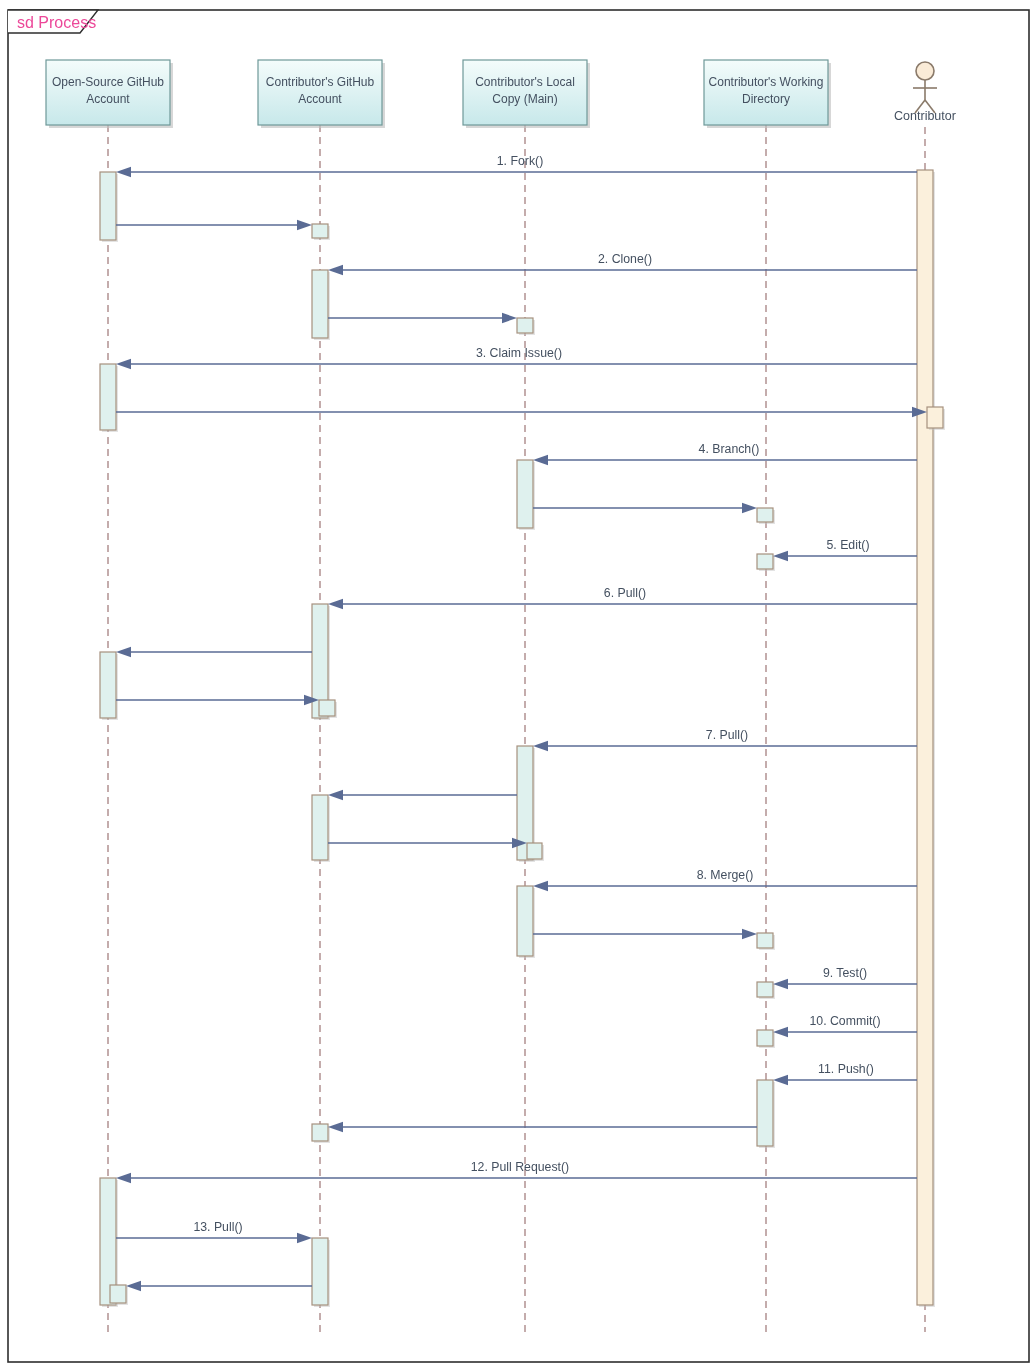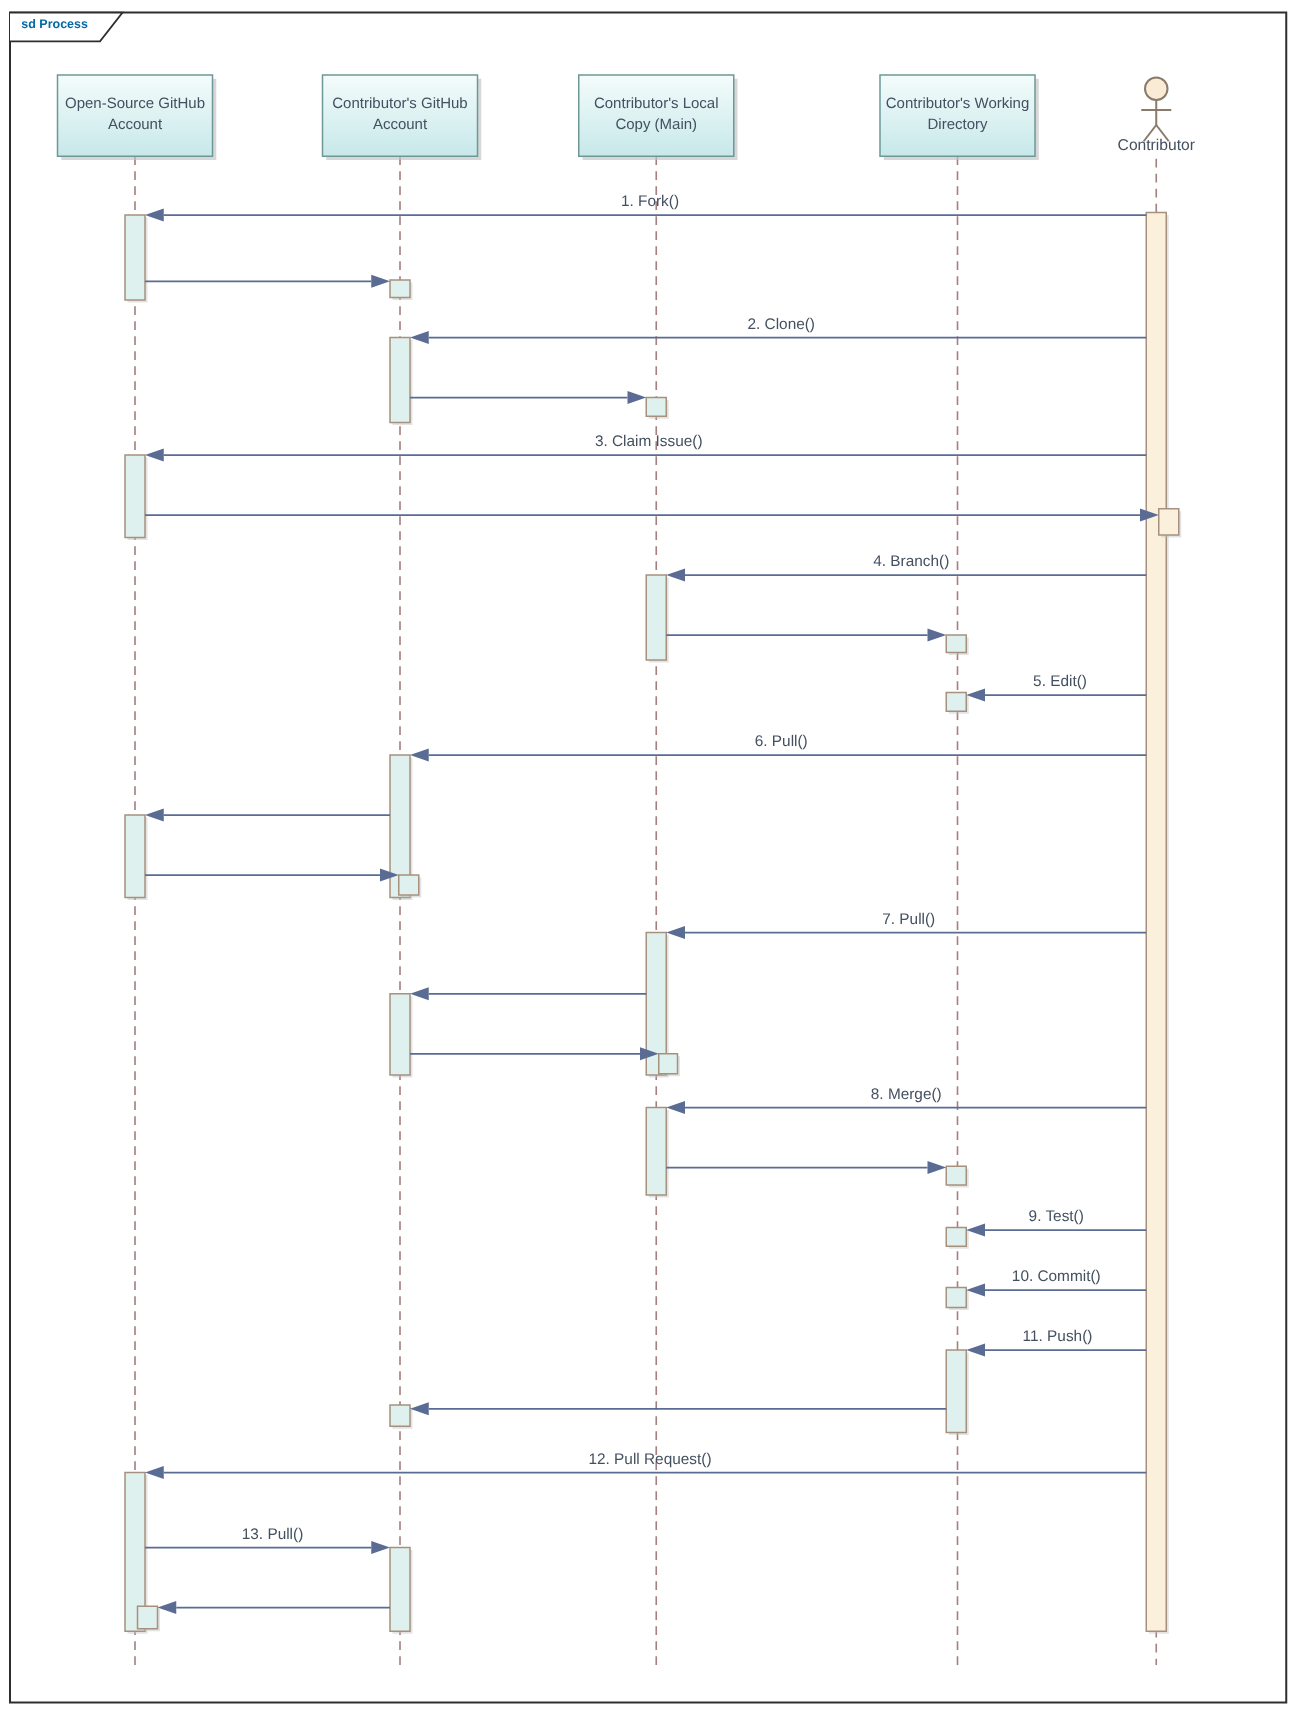--- a/index.html
+++ b/index.html
@@ -1,19 +1,19 @@
 <!DOCTYPE html>
 <html><head>
 <meta charset="utf-8">
 <style>
   html,body{margin:0;padding:0;background:#ffffff;}
   .canvas{position:relative;width:1036px;height:1370px;background:#ffffff;overflow:hidden;
           font-family:"Liberation Sans", sans-serif;}
   #dsvg{position:absolute;left:0;top:0;}
-  .frame-title{position:absolute;left:17px;top:14px;font-size:10px;font-weight:bold;color:#0369a1;
+  .frame-title{position:absolute;left:17px;top:14px;font-size:16px;font-weight:normal;color:#ec4899;
                font-family:"Liberation Sans", sans-serif;}
 </style>
 </head>
 <body>
 
 <div class="canvas">
   <svg id="dsvg" width="1036" height="1370" xmlns="http://www.w3.org/2000/svg">
       <defs>
         <linearGradient id="boxGrad" x1="0" y1="0" x2="0" y2="1">
           <stop offset="0" stop-color="#f4fcfb"></stop>

